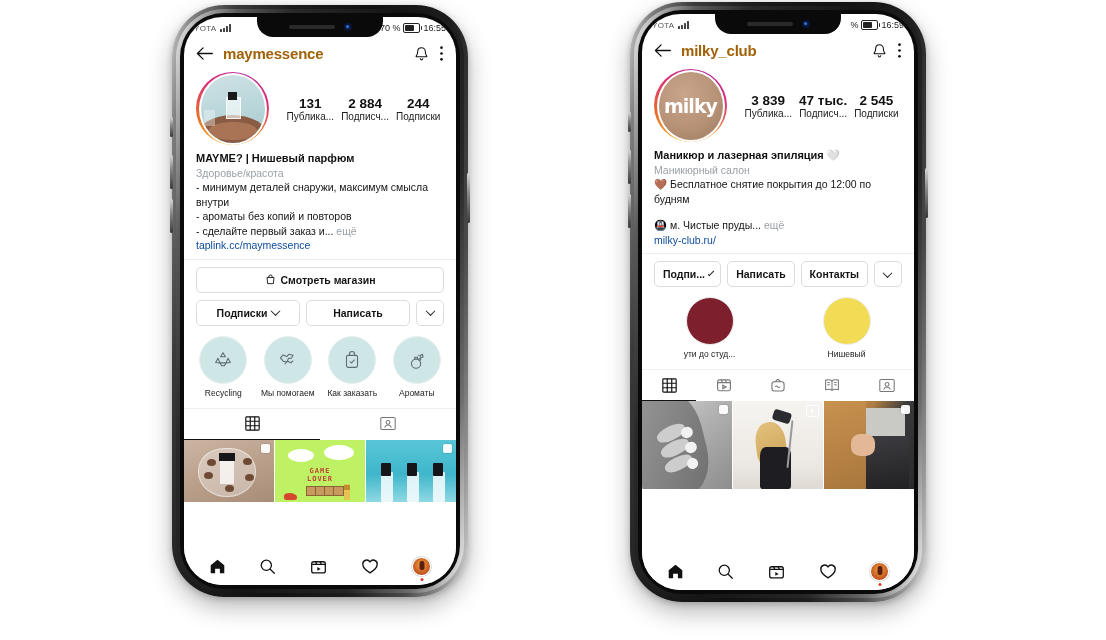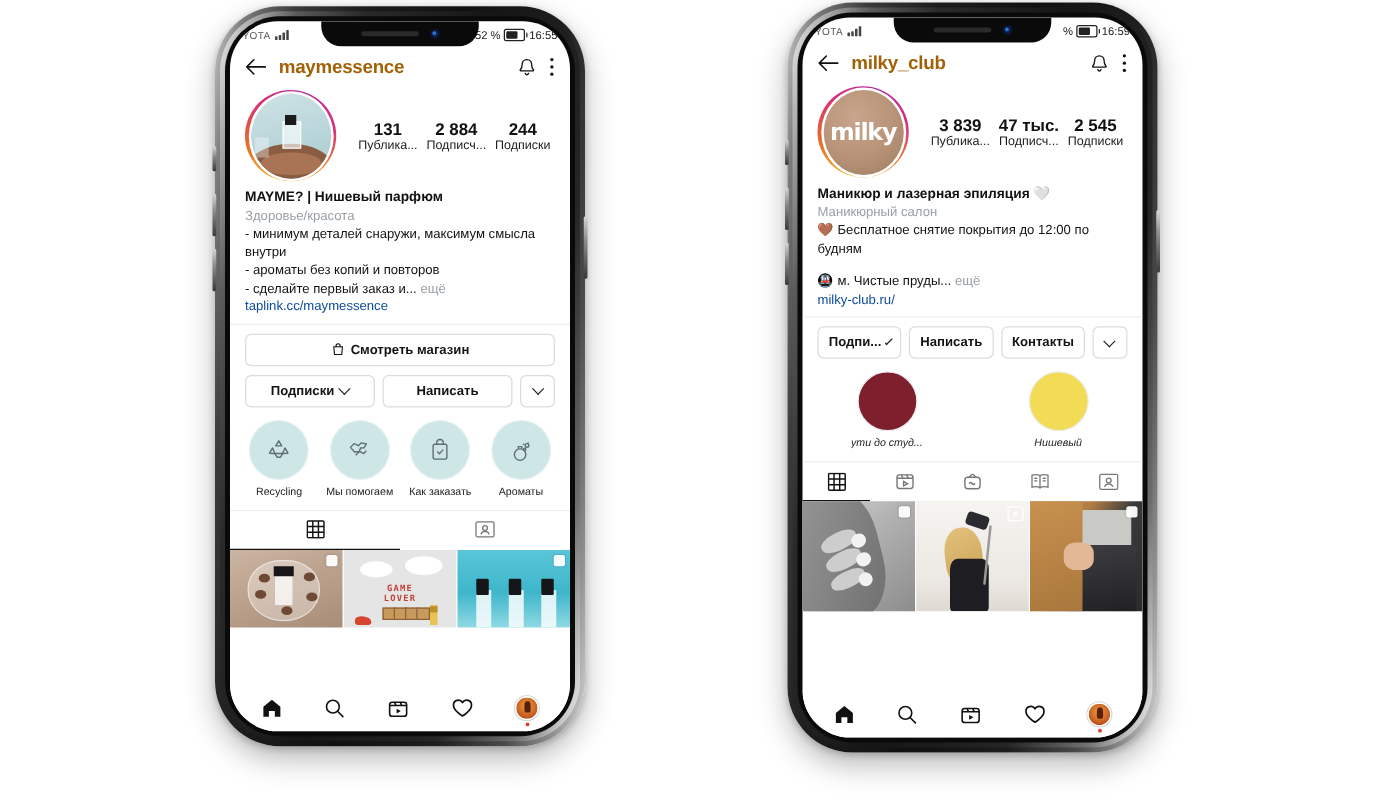--- a/index.html
+++ b/index.html
@@ -146,21 +146,21 @@
   .grid{display:flex;gap:1.5px;}
   .cell{flex:1;position:relative;overflow:hidden;}
   .badge-sq{position:absolute;top:4px;right:4px;width:9px;height:9px;background:rgba(255,255,255,.95);border-radius:2px;box-shadow:0 0 2px rgba(0,0,0,.25);}
 
   
   .g1a{background:linear-gradient(160deg,#cbb5a2 0%,#b79c87 60%,#a78d79 100%);}
   .g1a .glass{position:absolute;left:16%;top:14%;width:62%;height:76%;border-radius:46% 46% 50% 50%;background:rgba(255,255,255,.34);border:1.5px solid rgba(255,255,255,.5);}
   .g1a .bean{position:absolute;width:9px;height:7px;border-radius:50%;background:#6e4a34;}
   .g1a .bot{position:absolute;left:40%;top:32%;width:16%;height:40%;background:rgba(255,255,255,.75);}
   .g1a .botcap{position:absolute;left:39%;top:22%;width:18%;height:13%;background:#17171a;}
-  .g1b{background:#e5e5e5;}
+  .g1b{background:#bef264;}
   .g1b .cloud{position:absolute;background:#fff;border-radius:50%;}
   .g1b .gl{position:absolute;left:0;right:0;top:44%;text-align:center;font-family:"DejaVu Sans Mono",monospace;font-size:7px;font-weight:bold;color:#c0443a;letter-spacing:1px;line-height:8.5px;}
   .g1b .blk{position:absolute;background:#c89a5e;border:1px solid #8a6334;width:9px;height:8px;bottom:9%;}
   .g1b .nail{position:absolute;right:17%;bottom:3%;width:6px;height:16px;background:#e8c351;border-radius:1px;}
   .g1b .nailcap{position:absolute;right:17%;bottom:19%;width:6px;height:5px;background:#bf8f2c;}
   .g1b .shoe{position:absolute;left:10%;bottom:3%;width:13px;height:7px;background:#d6452e;border-radius:40% 60% 30% 30%;}
   .g1c{background:linear-gradient(180deg,#59c6d8 0%,#3fb6cb 55%,#8fd9e3 100%);}
   .g1c .pb{position:absolute;bottom:0;width:12px;height:30px;background:rgba(255,255,255,.82);border-radius:1px;}
   .g1c .pc{position:absolute;width:10px;height:13px;background:#16161a;border-radius:1px;}
 
@@ -218,21 +218,21 @@
         <div class="sb-left">
           <span class="sb-carrier">YOTA</span>
           <span class="bars">
               <i></i>
               <i></i>
               <i></i>
               <i></i>
             </span>
         </div>
         <div class="sb-right">
-          <span>52 %</span>
+          <span>70 %</span>
           <span class="battery">
               <i></i>
             </span>
           <span>16:55</span>
         </div>
       </div>
 
       <div class="appbar">
         <span class="icon-btn">
           <svg width="17" height="15" viewBox="0 0 24 20">
@@ -546,21 +546,21 @@
           <span>Написать</span>
         </div>
         <div class="pill full">
           <span>Контакты</span>
         </div>
         <div class="pill caret">
           <span class="chev"></span>
         </div>
       </div>
 
-      <div class="highlights" style="padding-left:4px;padding-right:4px;font-style:italic;">
+      <div class="highlights" style="padding-left:4px;padding-right:4px;">
         <div class="hl">
           <div class="hl-fill" id="hlc0" style="background: rgb(126, 31, 46);"></div>
           <div class="hl-lbl">ути до студ...</div>
         </div>
         <div class="hl">
           <div class="hl-fill" id="hlc2" style="background: rgb(243, 220, 85);"></div>
           <div class="hl-lbl">Нишевый</div>
         </div>
       </div>
 

